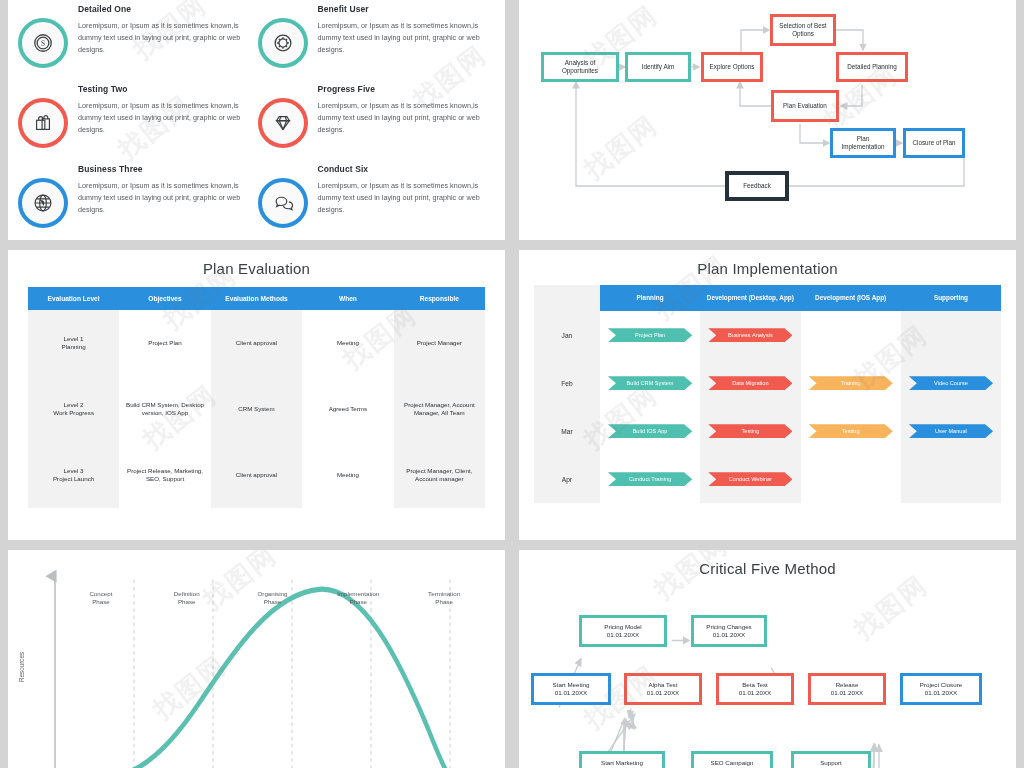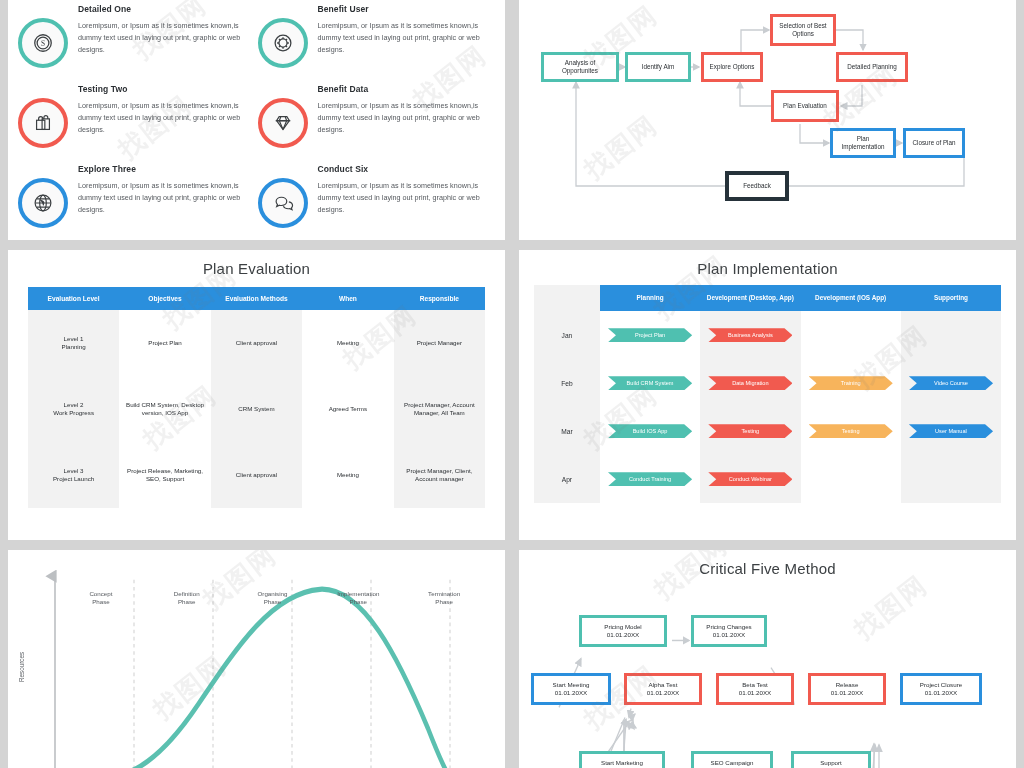--- a/index.html
+++ b/index.html
@@ -250,36 +250,36 @@
 
       <div class="ben">
         <div class="ben-ico red">
           <svg viewBox="0 0 24 24" fill="none" stroke="#3c4043" stroke-width="1.3">
             <path d="M5 9.5h14L12 19 5 9.5z"></path>
             <path d="M7.8 5h8.4l2.8 4.5H5L7.8 5z"></path>
             <path d="M5 9.5h14M9.6 5L8 9.5 12 19M14.4 5L16 9.5 12 19"></path>
           </svg>
         </div>
         <div class="ben-body">
-          <p class="ben-h">Benefit Data</p>
+          <p class="ben-h">Progress Five</p>
           <p class="ben-p">Loremipsum, or Ipsum as it is sometimes known,is dummy text used in laying out print, graphic or web designs.</p>
         </div>
       </div>
 
       <div class="ben">
         <div class="ben-ico blue">
           <svg viewBox="0 0 24 24" fill="none" stroke="#3c4043" stroke-width="1.3">
             <circle cx="12" cy="12" r="8.6"></circle>
             <ellipse cx="12" cy="12" rx="3.6" ry="8.6"></ellipse>
             <path d="M3.6 12h16.8M5 7.5h14M5 16.5h14"></path>
             <path d="M9 8.5c1 1.5 3 1 3.6 2.5s-1 2.5 0 3.6" fill="#3c4043"></path>
           </svg>
         </div>
         <div class="ben-body">
-          <p class="ben-h">Explore Three</p>
+          <p class="ben-h">Business Three</p>
           <p class="ben-p">Loremipsum, or Ipsum as it is sometimes known,is dummy text used in laying out print, graphic or web designs.</p>
         </div>
       </div>
 
       <div class="ben">
         <div class="ben-ico blue">
           <svg viewBox="0 0 24 24" fill="none" stroke="#3c4043" stroke-width="1.3">
             <path d="M4.5 10.2c0-2.6 2.7-4.5 5.8-4.5s5.8 1.9 5.8 4.5-2.7 4.5-5.8 4.5c-.8 0-1.5-.1-2.2-.3l-3 1.4.8-2.2c-.9-.8-1.4-1.9-1.4-3.4z"></path>
             <path d="M12.4 15.6c.9 1.6 3 2.7 5.2 2.7.6 0 1.2-.1 1.8-.2l2.4 1.1-.6-1.8c.8-.7 1.2-1.6 1.2-2.6 0-1.9-1.7-3.5-4-4"></path>
           </svg>

